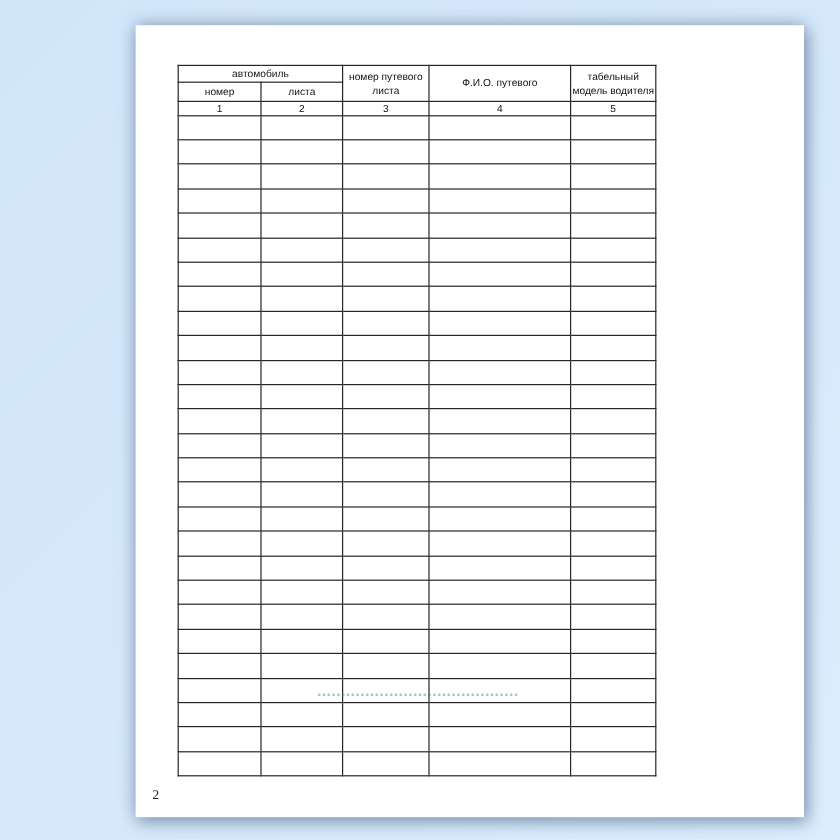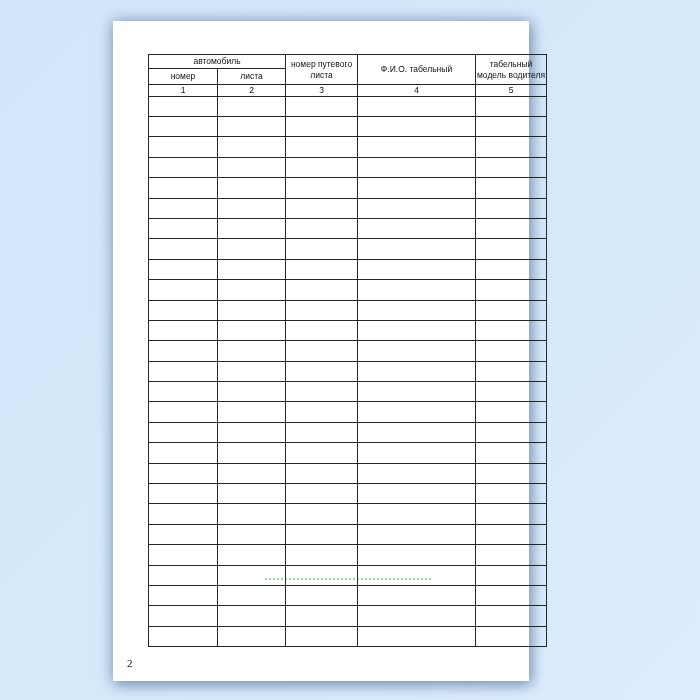--- a/index.html
+++ b/index.html
@@ -11,21 +11,21 @@
     height: 700px;
     position: relative;
     overflow: hidden;
     background: linear-gradient(135deg, #d2e6f9 0%, #d6e9fb 55%, #dceefd 100%);
     font-family: "Liberation Sans", sans-serif;
   }
   .paper {
     position: absolute;
     left: 113px;
     top: 21px;
-    width: 416px;
+    width: 557px;
     height: 660px;
     background: #ffffff;
     box-shadow: 0 0 14px rgba(88, 114, 148, 0.60), 3px 5px 12px rgba(88, 114, 148, 0.45);
   }
   table.form-table {
     position: absolute;
     left: 35px;
     top: 33px;
     width: 398px;
     border-collapse: collapse;
@@ -75,21 +75,21 @@
       <col style="width:69px">
       <col style="width:68px">
       <col style="width:72px">
       <col style="width:118px">
       <col style="width:71px">
     </colgroup>
     <thead>
       <tr class="header-row-1">
         <th colspan="2">автомобиль</th>
         <th rowspan="2">номер путевого листа</th>
-        <th rowspan="2">Ф.И.О. табельный</th>
+        <th rowspan="2">Ф.И.О. путевого</th>
         <th rowspan="2">табельный модель водителя</th>
       </tr>
       <tr class="header-row-2">
         <th>номер</th>
         <th>листа</th>
       </tr>
       <tr class="header-row-3">
         <th>1</th>
         <th>2</th>
         <th>3</th>

